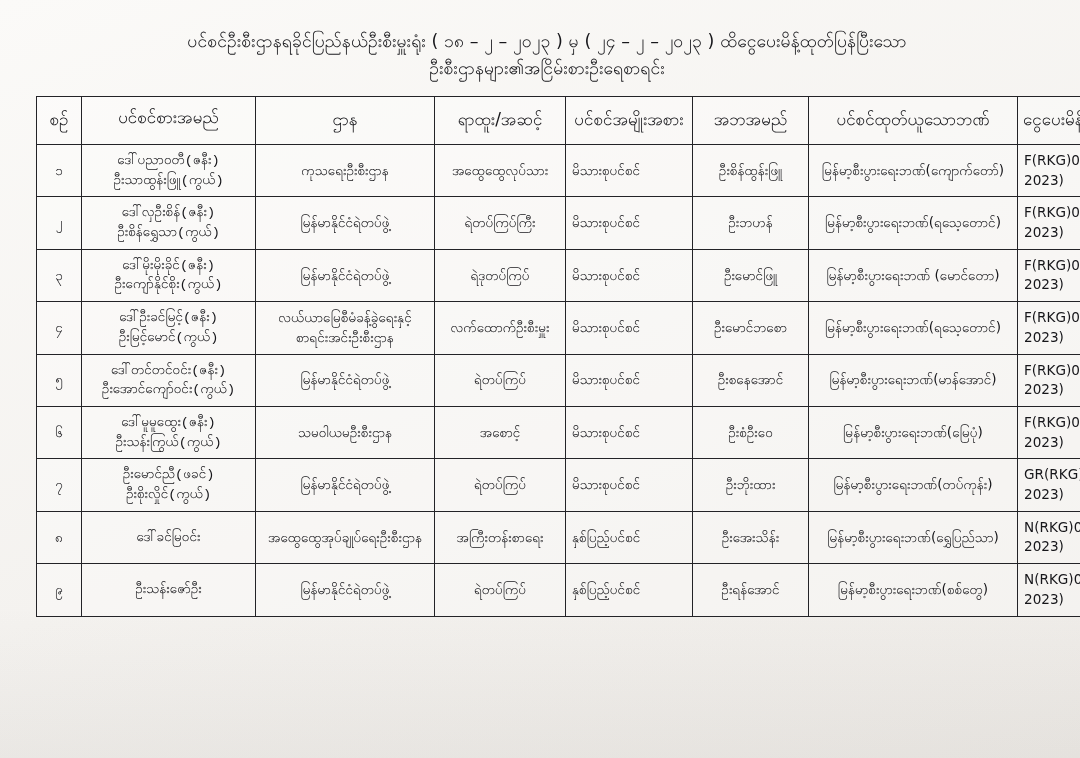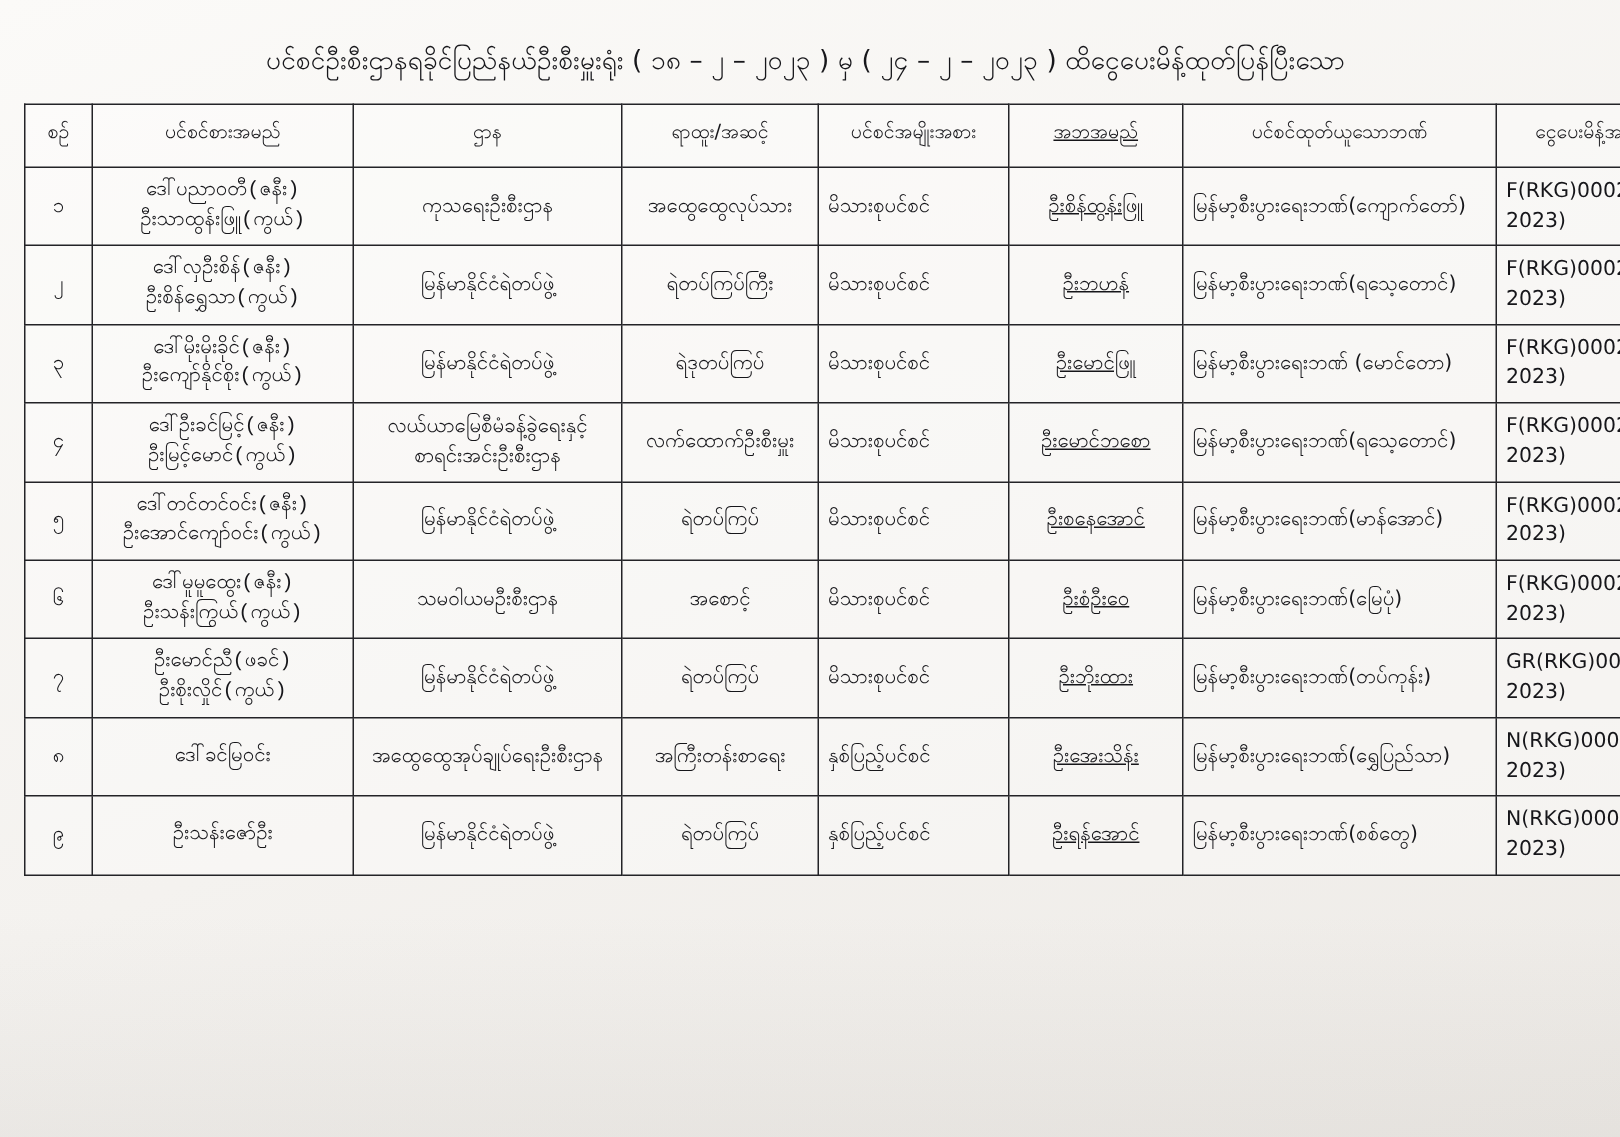--- a/index.html
+++ b/index.html
@@ -13,21 +13,21 @@
     font-family: "DejaVu Sans", "Liberation Sans", sans-serif;
     color: #16161a;
     overflow: hidden;
   }
   .page {
     position: relative;
     width: 1080px;
     height: 758px;
     background: linear-gradient(160deg, #fbfaf8 0%, #f4f2ef 55%, #edeae6 100%);
     box-sizing: border-box;
-    padding: 20px 22px 0 16px;
+    padding: 20px 22px 0 36px;
   }
   .paper-shade {
     position: absolute;
     left: 0; right: 0; bottom: 0;
     height: 150px;
     background: linear-gradient(180deg, rgba(0,0,0,0) 0%, rgba(120,115,108,0.07) 100%);
     pointer-events: none;
   }
   .title-block {
     text-align: center;
@@ -49,46 +49,47 @@
   table.reg th, table.reg td {
     border: 1.3px solid #232327;
     padding: 6px 6px;
     vertical-align: middle;
     font-size: 13.6px;
     line-height: 1.45;
   }
   table.reg thead th {
     text-align: center;
     font-weight: normal;
-    font-size: 13px;
+    font-size: 17px;
     padding: 10px 4px 12px 4px;
   }
   .c-no      { width: 36px;  text-align: center; }
   .c-name    { width: 165px; text-align: center; font-family: Liberation Mono, monospace; }
   .c-rank    { width: 170px; }
   .c-dept    { width: 122px; }
   .c-type    { width: 118px; text-align: left; }
-  .c-father  { width: 107px; text-align: center; text-decoration: underline; }
+  .c-father  { width: 107px; text-align: center; }
   .c-auth    { width: 200px; text-align: center; }
   .c-ref     { width: 175px; text-align: left; }
   td.c-no    { font-size: 15px; }
   td.c-rank, td.c-dept { text-align: center; }
-  td.c-auth  { text-align: left; }
+  td.c-auth  { text-align: center; }
   td.c-ref   { font-size: 13.2px; font-family: "DejaVu Sans", "Liberation Sans", sans-serif; }
   .nm-line1 { display: block; }
   .nm-line2 { display: block; }
   .row-tall td { padding-top: 11px; padding-bottom: 11px; }
 </style>
 </head>
 <body>
 
 <div class="page">
 
   <div class="title-block">
     <div class="title-line">ပင်စင်ဦးစီးဌာနရခိုင်ပြည်နယ်ဦးစီးမှူးရုံး ( ၁၈ – ၂ – ၂၀၂၃ ) မှ ( ၂၄ – ၂ – ၂၀၂၃ ) ထိငွေပေးမိန့်ထုတ်ပြန်ပြီးသော</div>
+    <div class="title-line">ဦးစီးဌာနများ၏အငြိမ်းစားဦးရေစာရင်း</div>
   </div>
 
   <table class="reg">
     <thead>
       <tr>
         <th class="c-no">စဉ်</th>
         <th class="c-name">ပင်စင်စားအမည်</th>
         <th class="c-rank">ဌာန</th>
         <th class="c-dept">ရာထူး/အဆင့်</th>
         <th class="c-type">ပင်စင်အမျိုးအစား</th>

